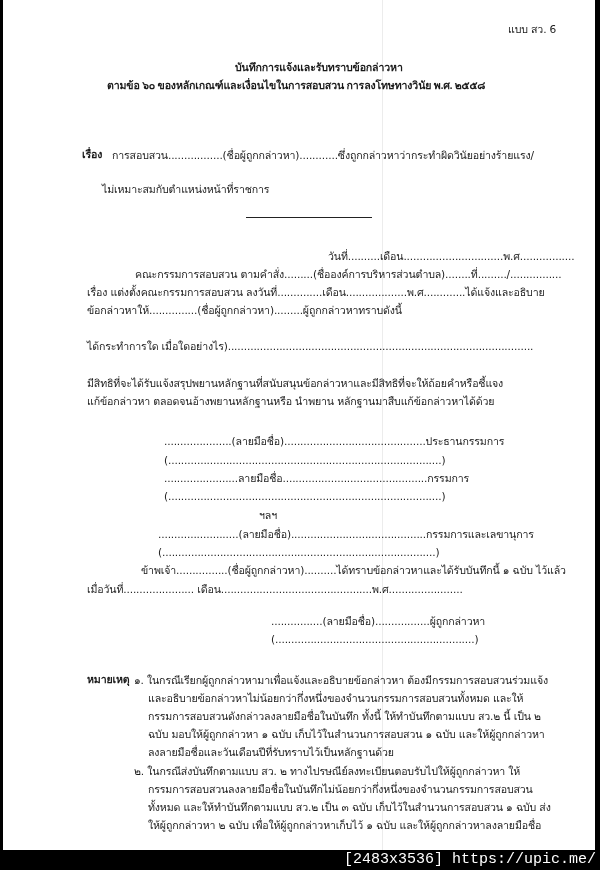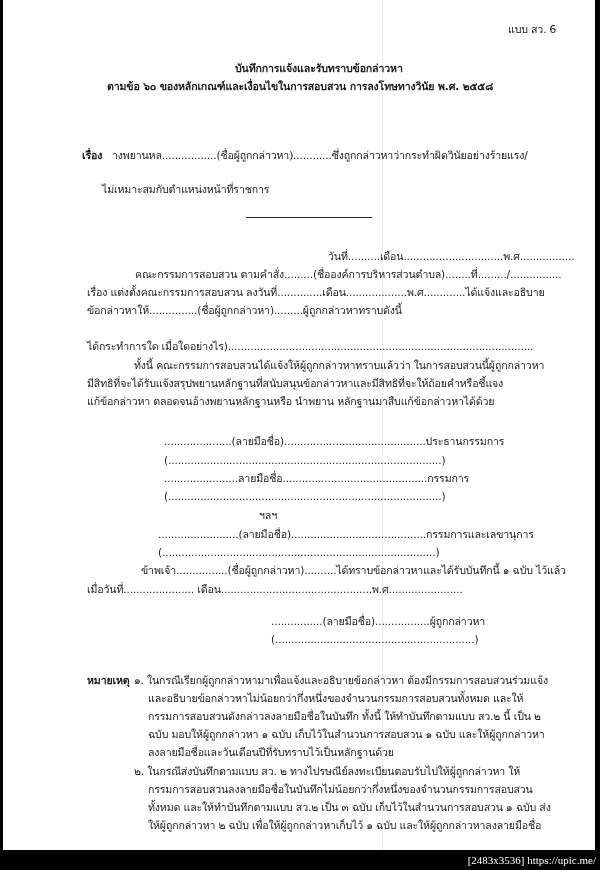--- a/index.html
+++ b/index.html
@@ -1,48 +1,47 @@
 <!DOCTYPE html>
 <html><head>
 <meta charset="utf-8">
 <style>
   html, body { margin: 0; padding: 0; background: #000; }
   body { width: 600px; height: 870px; position: relative; overflow: hidden; font-family: "DejaVu Sans", sans-serif; color: #1a1a1a; }
   .page { position: absolute; left: 3px; top: 0; width: 592px; height: 850px; background: #fff; }
   .crease { position: absolute; left: 379px; top: 0; width: 1px; height: 850px; background: #ececec; }
   .t { position: absolute; white-space: nowrap; font-size: 10.6px; line-height: 14px; letter-spacing: -0.15px; }
-  .b { font-weight: bold; }
+  .b { font-weight: bold; font-family: Liberation Serif, serif; }
   .rule { position: absolute; left: 243px; top: 217px; width: 126px; height: 1px; background: #222; }
   .footer { position: absolute; left: 0; top: 850px; width: 600px; height: 20px; background: #000; }
-  .footer-text { position: absolute; right: 4px; top: 2px; color: #fff; font-family: Liberation Serif, serif; font-size: 11px; line-height: 16px; }
+  .footer-text { position: absolute; right: 4px; top: 2px; color: #fff; font-family: Liberation Mono, monospace; font-size: 15px; line-height: 16px; }
 </style>
 </head>
 <body>
 
 <div class="page">
   <div class="crease"></div>
 
   <div class="t" style="left:505px;top:22px;">แบบ สว. 6</div>
 
   <div class="t b" style="left:232px;top:61px;">บันทึกการแจ้งและรับทราบข้อกล่าวหา</div>
   <div class="t b" style="left:104px;top:79px;">ตามข้อ ๖๐ ของหลักเกณฑ์และเงื่อนไขในการสอบสวน การลงโทษทางวินัย พ.ศ. ๒๕๕๘</div>
 
   <div class="t b" style="left:79px;top:148px;">เรื่อง</div>
-  <div class="t" style="left:109px;top:148px;">างพยานหล.................(ชื่อผู้ถูกกล่าวหา)............ซึ่งถูกกล่าวหาว่ากระทำผิดวินัยอย่างร้ายแรง/</div>
+  <div class="t" style="left:109px;top:148px;">การสอบสวน.................(ชื่อผู้ถูกกล่าวหา)............ซึ่งถูกกล่าวหาว่ากระทำผิดวินัยอย่างร้ายแรง/</div>
   <div class="t" style="left:99px;top:182px;">ไม่เหมาะสมกับตำแหน่งหน้าที่ราชการ</div>
 
   <div class="rule"></div>
 
   <div class="t" style="left:325px;top:249px;">วันที่..........เดือน...............................พ.ศ.................</div>
   <div class="t" style="left:84px;top:285px;">เรื่อง แต่งตั้งคณะกรรมการสอบสวน ลงวันที่..............เดือน...................พ.ศ.............ได้แจ้งและอธิบาย</div>
   <div class="t" style="left:132px;top:267px;">คณะกรรมการสอบสวน ตามคำสั่ง.........(ชื่อองค์การบริหารส่วนตำบล)........ที่........./................</div>
   <div class="t" style="left:84px;top:303px;">ข้อกล่าวหาให้...............(ชื่อผู้ถูกกล่าวหา).........ผู้ถูกกล่าวหาทราบดังนี้</div>
   <div class="t" style="left:84px;top:339px;">ได้กระทำการใด เมื่อใดอย่างไร)...............................................................................................</div>
 
-  <div class="t" style="left:131px;top:358px;">ทั้งนี้  คณะกรรมการสอบสวนได้แจ้งให้ผู้ถูกกล่าวหาทราบแล้วว่า ในการสอบสวนนี้ผู้ถูกกล่าวหา</div>
   <div class="t" style="left:84px;top:376px;">มีสิทธิที่จะได้รับแจ้งสรุปพยานหลักฐานที่สนับสนุนข้อกล่าวหาและมีสิทธิที่จะให้ถ้อยคำหรือชี้แจง</div>
   <div class="t" style="left:84px;top:394px;">แก้ข้อกล่าวหา ตลอดจนอ้างพยานหลักฐานหรือ นำพยาน หลักฐานมาสืบแก้ข้อกล่าวหาได้ด้วย</div>
 
   <div class="t" style="left:161px;top:434px;">.....................(ลายมือชื่อ)............................................ประธานกรรมการ</div>
   <div class="t" style="left:161px;top:453px;">(.....................................................................................)</div>
   <div class="t" style="left:161px;top:471px;">.......................ลายมือชื่อ.............................................กรรมการ</div>
   <div class="t" style="left:161px;top:489px;">(.....................................................................................)</div>
 
   <div class="t" style="left:256px;top:508px;">ฯลฯ</div>
   <div class="t" style="left:155px;top:527px;">.........................(ลายมือชื่อ)..........................................กรรมการและเลขานุการ</div>

